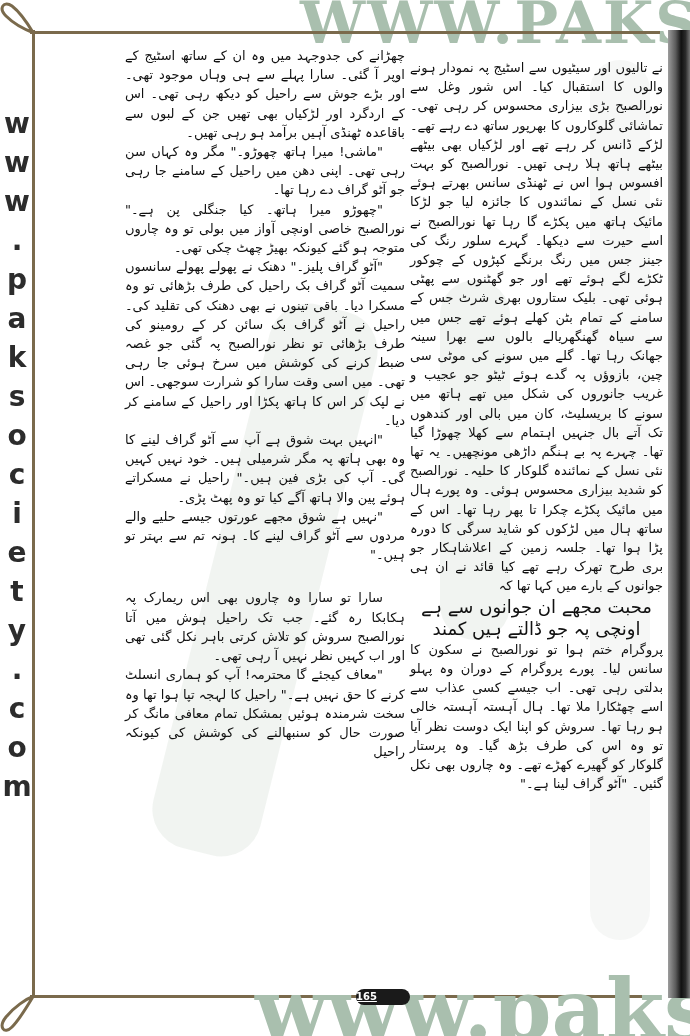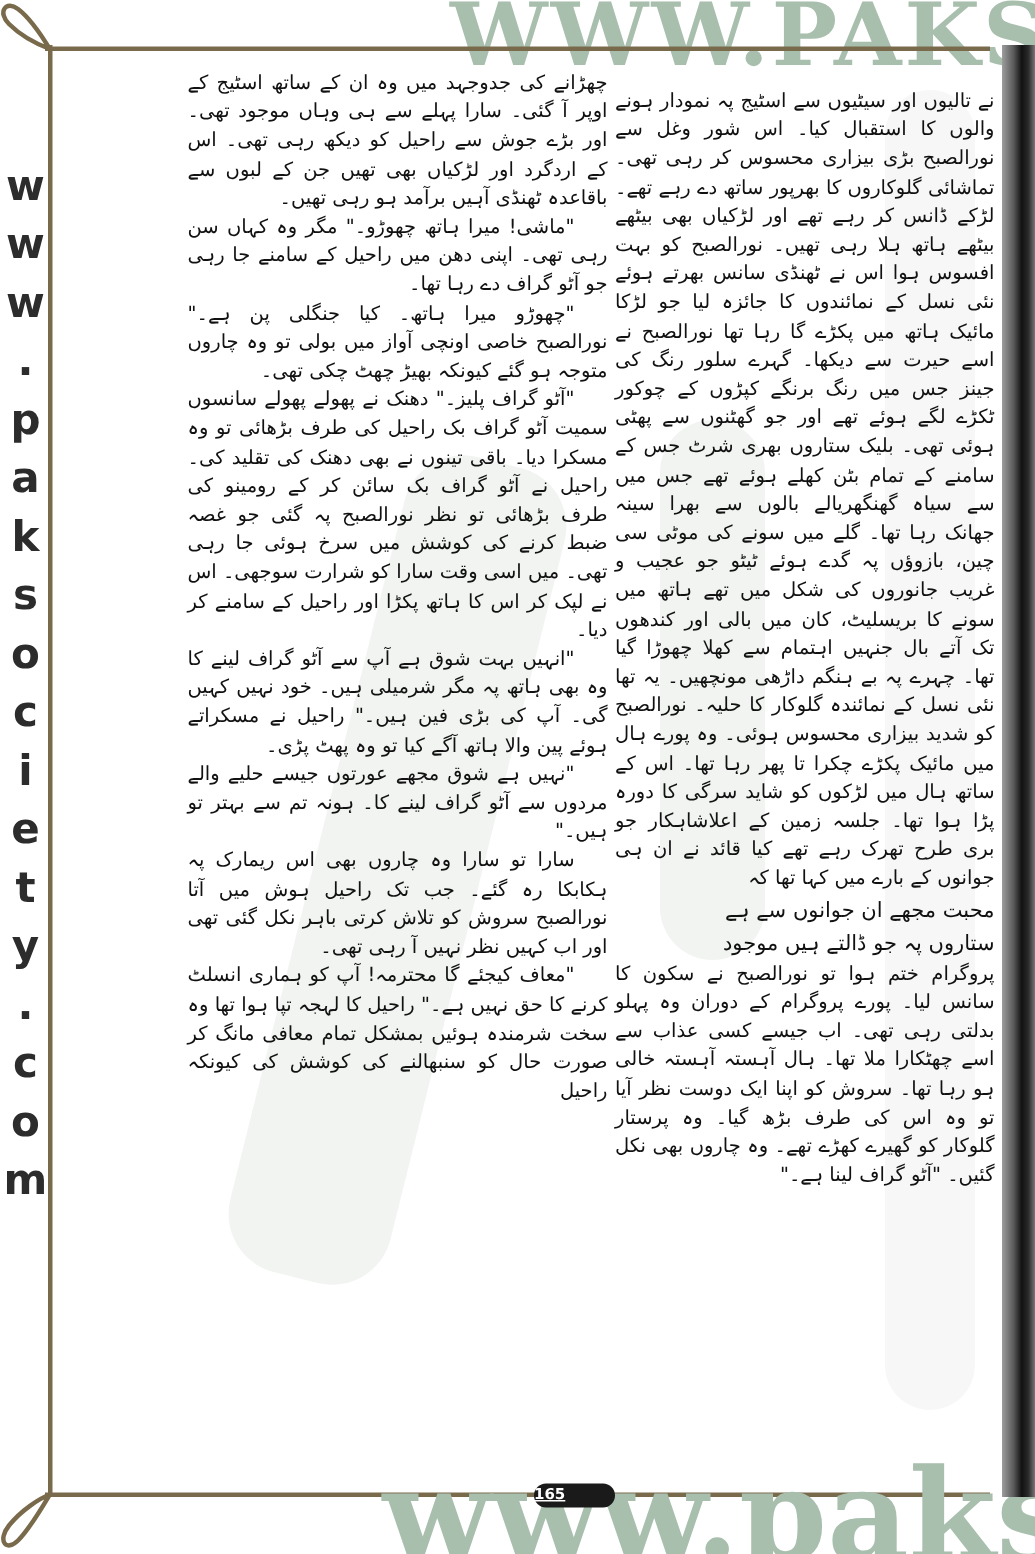--- a/index.html
+++ b/index.html
@@ -47,22 +47,22 @@
   }
   .col {
     position:absolute; direction:rtl; text-align:justify;
     font-family: "DejaVu Sans", sans-serif; font-size:13px; line-height:19.2px;
     color:#111;
   }
   .col-right { left:410px; top:58px; width:253px; }
   .col-left { left:125px; top:46px; width:280px; }
   .col p { margin:0; }
   .col p.indent { text-indent:22px; }
-  .col p.verse { font-size:14px; line-height:22px; }
-  .col p.gap { margin-top:0; }
+  .col p.verse { text-align:center; font-size:18px; line-height:22px; }
+  .col p.gap { margin-top:24px; }
 </style>
 </head>
 <body>
 
 <div class="ghost" style="left:210px;top:300px;width:110px;height:560px;transform:rotate(14deg);"></div>
 <div class="ghost" style="left:440px;top:280px;width:70px;height:360px;"></div>
 <div class="ghost" style="left:590px;top:60px;width:60px;height:880px;opacity:0.4;"></div>
 
 <div class="top-watermark">WWW.PAKSO</div>
 
@@ -94,21 +94,21 @@
   <span>y</span>
   <span>.</span>
   <span>c</span>
   <span>o</span>
   <span>m</span>
 </div>
 
 <div class="col col-right">
   <p>نے تالیوں اور سیٹیوں سے اسٹیج پہ نمودار ہونے والوں کا استقبال کیا۔ اس شور وغل سے نورالصبح بڑی بیزاری محسوس کر رہی تھی۔ تماشائی گلوکاروں کا بھرپور ساتھ دے رہے تھے۔ لڑکے ڈانس کر رہے تھے اور لڑکیاں بھی بیٹھے بیٹھے ہاتھ ہلا رہی تھیں۔ نورالصبح کو بہت افسوس ہوا اس نے ٹھنڈی سانس بھرتے ہوئے نئی نسل کے نمائندوں کا جائزہ لیا جو لڑکا مائیک ہاتھ میں پکڑے گا رہا تھا نورالصبح نے اسے حیرت سے دیکھا۔ گہرے سلور رنگ کی جینز جس میں رنگ برنگے کپڑوں کے چوکور ٹکڑے لگے ہوئے تھے اور جو گھٹنوں سے پھٹی ہوئی تھی۔ بلیک ستاروں بھری شرٹ جس کے سامنے کے تمام بٹن کھلے ہوئے تھے جس میں سے سیاہ گھنگھریالے بالوں سے بھرا سینہ جھانک رہا تھا۔ گلے میں سونے کی موٹی سی چین، بازوؤں پہ گدے ہوئے ٹیٹو جو عجیب و غریب جانوروں کی شکل میں تھے ہاتھ میں سونے کا بریسلیٹ، کان میں بالی اور کندھوں تک آتے بال جنہیں اہتمام سے کھلا چھوڑا گیا تھا۔ چہرے پہ بے ہنگم داڑھی مونچھیں۔ یہ تھا نئی نسل کے نمائندہ گلوکار کا حلیہ۔ نورالصبح کو شدید بیزاری محسوس ہوئی۔ وہ پورے ہال میں مائیک پکڑے چکرا تا پھر رہا تھا۔ اس کے ساتھ ہال میں لڑکوں کو شاید سرگی کا دورہ پڑا ہوا تھا۔ جلسہ زمین کے اعلاشاہکار جو بری طرح تھرک رہے تھے کیا قائد نے ان ہی جوانوں کے بارے میں کہا تھا کہ</p>
   <p class="verse">محبت مجھے ان جوانوں سے ہے</p>
-  <p class="verse">ستاروں پہ جو ڈالتے ہیں موجود</p>
+  <p class="verse">اونچی پہ جو ڈالتے ہیں کمند</p>
   <p>پروگرام ختم ہوا تو نورالصبح نے سکون کا سانس لیا۔ پورے پروگرام کے دوران وہ پہلو بدلتی رہی تھی۔ اب جیسے کسی عذاب سے اسے چھٹکارا ملا تھا۔ ہال آہستہ آہستہ خالی ہو رہا تھا۔ سروش کو اپنا ایک دوست نظر آیا تو وہ اس کی طرف بڑھ گیا۔ وہ پرستار گلوکار کو گھیرے کھڑے تھے۔ وہ چاروں بھی نکل گئیں۔ "آٹو گراف لینا ہے۔"</p>
 </div>
 
 <div class="col col-left">
   <p>چھڑانے کی جدوجہد میں وہ ان کے ساتھ اسٹیج کے اوپر آ گئی۔ سارا پہلے سے ہی وہاں موجود تھی۔ اور بڑے جوش سے راحیل کو دیکھ رہی تھی۔ اس کے اردگرد اور لڑکیاں بھی تھیں جن کے لبوں سے باقاعدہ ٹھنڈی آہیں برآمد ہو رہی تھیں۔</p>
   <p class="indent">"ماشی! میرا ہاتھ چھوڑو۔" مگر وہ کہاں سن رہی تھی۔ اپنی دھن میں راحیل کے سامنے جا رہی جو آٹو گراف دے رہا تھا۔</p>
   <p class="indent">"چھوڑو میرا ہاتھ۔ کیا جنگلی پن ہے۔" نورالصبح خاصی اونچی آواز میں بولی تو وہ چاروں متوجہ ہو گئے کیونکہ بھیڑ چھٹ چکی تھی۔</p>
   <p class="indent">"آٹو گراف پلیز۔" دھنک نے پھولے پھولے سانسوں سمیت آٹو گراف بک راحیل کی طرف بڑھائی تو وہ مسکرا دیا۔ باقی تینوں نے بھی دھنک کی تقلید کی۔ راحیل نے آٹو گراف بک سائن کر کے رومینو کی طرف بڑھائی تو نظر نورالصبح پہ گئی جو غصہ ضبط کرنے کی کوشش میں سرخ ہوئی جا رہی تھی۔ میں اسی وقت سارا کو شرارت سوجھی۔ اس نے لپک کر اس کا ہاتھ پکڑا اور راحیل کے سامنے کر دیا۔</p>
   <p class="indent">"انہیں بہت شوق ہے آپ سے آٹو گراف لینے کا وہ بھی ہاتھ پہ مگر شرمیلی ہیں۔ خود نہیں کہیں گی۔ آپ کی بڑی فین ہیں۔" راحیل نے مسکراتے ہوئے پین والا ہاتھ آگے کیا تو وہ پھٹ پڑی۔</p>
   <p class="indent">"نہیں ہے شوق مجھے عورتوں جیسے حلیے والے مردوں سے آٹو گراف لینے کا۔ ہونہ تم سے بہتر تو ہیں۔"</p>

